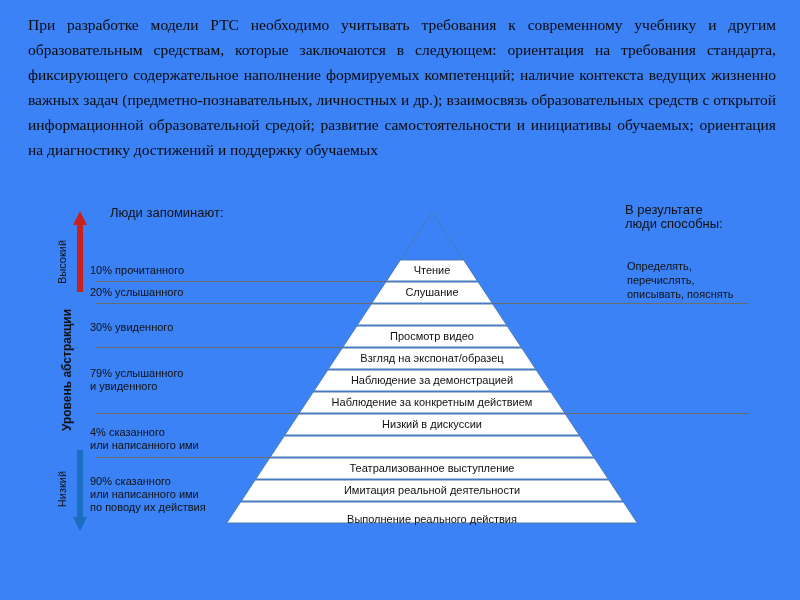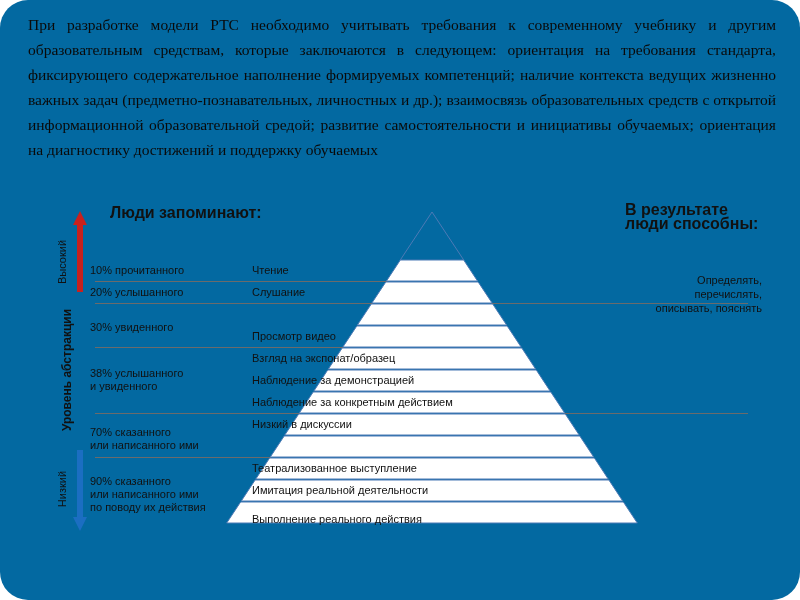--- a/index.html
+++ b/index.html
@@ -1,29 +1,29 @@
 <!DOCTYPE html>
 <html><head>
 <meta charset="utf-8">
 <style>
   html,body{margin:0;padding:0;background:#fff;}
-  .slide{position:relative;width:800px;height:600px;background:#0369a1;overflow:hidden;
-         font-family:"Liberation Sans",sans-serif;color:#111;border-radius:28px;}
+  .slide{position:relative;width:800px;height:600px;background:#3b82f6;overflow:hidden;
+         font-family:"Liberation Sans",sans-serif;color:#111;}
   .intro{position:absolute;left:28px;top:12px;width:748px;margin:0;
          font-family:"Liberation Serif",serif;font-size:15.5px;line-height:25px;
          text-align:justify;color:#0a0a0a;}
   .diagram{position:absolute;left:0;top:195px;width:800px;height:365px;}
   .diagram svg{position:absolute;left:0;top:0;}
   .lbl{position:absolute;font-size:11px;line-height:13px;white-space:pre-line;}
-  .hdr{position:absolute;font-weight:bold;font-size:16px;line-height:14px;white-space:pre-line;}
+  .hdr{position:absolute;font-weight:normal;font-size:13px;line-height:14px;white-space:pre-line;}
   .hdr-left{left:110px;top:11px;}
   .hdr-right{left:625px;top:8px;}
   .retention{left:90px;width:135px;}
-  .outcome{left:627px;width:135px;text-align:right;line-height:14px;margin-top:14px;}
-  .band-label{position:absolute;left:252px;width:360px;text-align:left;
+  .outcome{left:627px;width:135px;text-align:left;line-height:14px;}
+  .band-label{position:absolute;left:252px;width:360px;text-align:center;
               font-size:11px;line-height:15px;height:15px;}
   .rot{position:absolute;transform:rotate(-90deg);text-align:center;font-size:11px;line-height:14px;}
   .rot-high{left:17px;top:60px;width:90px;height:14px;}
   .rot-low{left:17px;top:287px;width:90px;height:14px;}
   .rot-axis{left:-2px;top:167px;width:140px;height:16px;font-weight:bold;font-size:12px;}
   .sep{stroke:#6b6b6b;stroke-width:1;}
 </style>
 </head>
 <body>
 
@@ -69,23 +69,23 @@
     <div class="rot rot-axis">Уровень абстракции</div>
     <div class="rot rot-low">Низкий</div>
 
     <div class="hdr hdr-left">Люди запоминают:</div>
     <div class="hdr hdr-right">В результате
 люди способны:</div>
 
     <div class="lbl retention" style="top:69px">10% прочитанного</div>
     <div class="lbl retention" style="top:91px">20% услышанного</div>
     <div class="lbl retention" style="top:126px">30% увиденного</div>
-    <div class="lbl retention" style="top:172px">38% услышанного
+    <div class="lbl retention" style="top:172px">79% услышанного
 и увиденного</div>
-    <div class="lbl retention" style="top:231px">70% сказанного
+    <div class="lbl retention" style="top:231px">4% сказанного
 или написанного ими</div>
     <div class="lbl retention" style="top:280px">90% сказанного
 или написанного ими
 по поводу их действия</div>
 
     <div class="band-label" style="top:68px">Чтение</div>
     <div class="band-label" style="top:90px">Слушание</div>
     <div class="band-label" style="top:134px">Просмотр видео</div>
     <div class="band-label" style="top:156px">Взгляд на экспонат/образец</div>
     <div class="band-label" style="top:178px">Наблюдение за демонстрацией</div>

